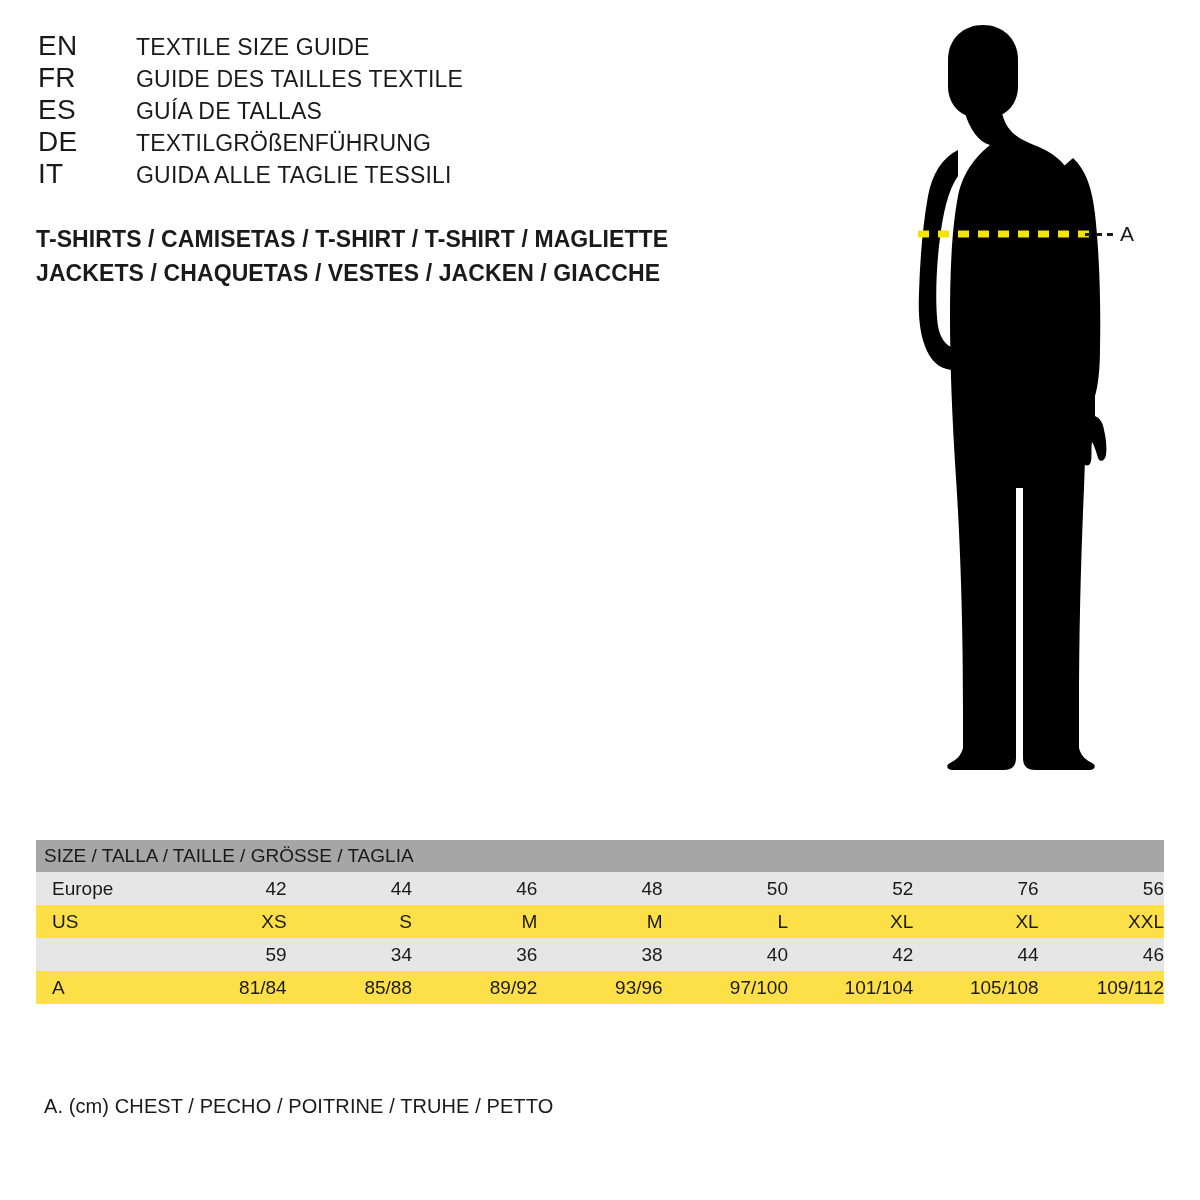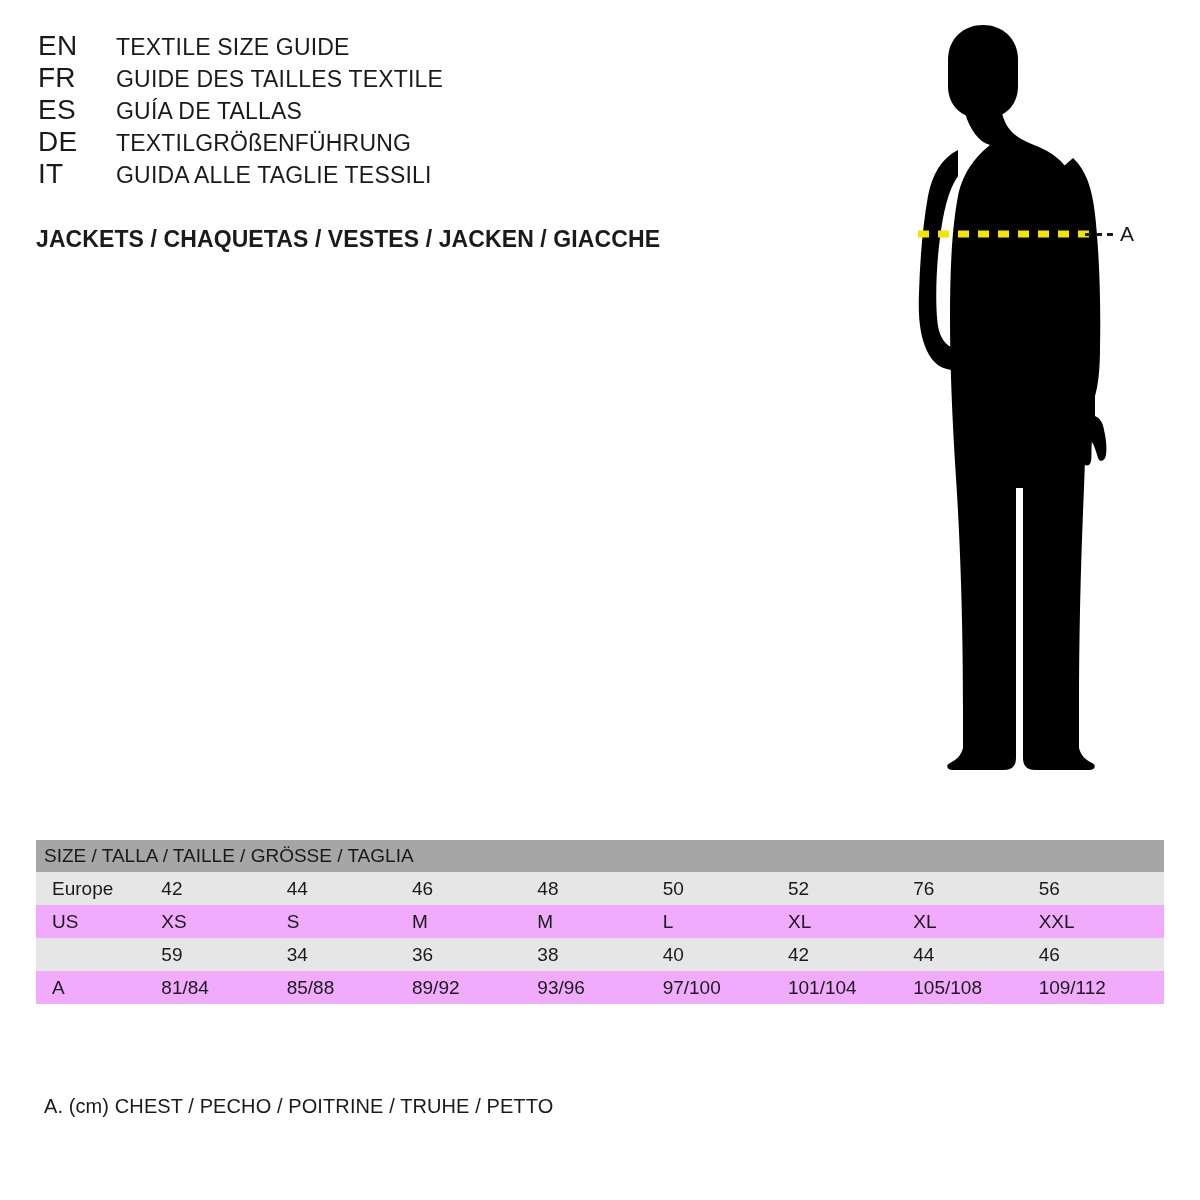--- a/index.html
+++ b/index.html
@@ -32,20 +32,21 @@
     width: 78px;
     font-size: 28px;
     font-weight: 400;
     letter-spacing: 0.2px;
   }
   .lang-title {
     font-size: 23px;
     font-weight: 400;
     letter-spacing: 0.2px;
     white-space: nowrap;
+    margin-left: 20px;
   }
 
   .category-block {
     position: absolute;
     left: 36px;
     top: 222px;
     width: 780px;
   }
   .category-line {
     font-size: 23px;
@@ -100,41 +101,41 @@
   table.size-table {
     border-collapse: collapse;
     width: 1128px;
     table-layout: fixed;
   }
   table.size-table td {
     font-size: 19px;
     font-weight: 400;
     padding: 0;
     height: 33px;
-    text-align: left;
+    text-align: right;
     vertical-align: middle;
     color: #1a1a1a;
   }
   table.size-table td.label {
     text-align: left;
     padding-left: 16px;
     width: 168px;
   }
   tr.band-title td {
     background: #a6a6a6;
     font-size: 19px;
     text-align: left;
     padding-left: 8px;
     height: 32px;
   }
   tr.shade td {
     background: #e6e6e6;
   }
   tr.plain td {
-    background: #f0abfc;
+    background: #fde047;
   }
   .footnote {
     position: absolute;
     left: 44px;
     top: 1095px;
     font-size: 20px;
     font-weight: 400;
     letter-spacing: 0.1px;
     white-space: nowrap;
   }
@@ -159,20 +160,21 @@
     <span class="lang-code">DE</span>
     <span class="lang-title">TEXTILGRÖßENFÜHRUNG</span>
   </div>
   <div class="lang-row">
     <span class="lang-code">IT</span>
     <span class="lang-title">GUIDA ALLE TAGLIE TESSILI</span>
   </div>
 </div>
 
 <div class="category-block">
+  <div class="category-line">T-SHIRTS / CAMISETAS / T-SHIRT / T-SHIRT / MAGLIETTE</div>
   <div class="category-line">JACKETS / CHAQUETAS / VESTES / JACKEN / GIACCHE</div>
 </div>
 
 <div class="figure-wrap">
   <svg width="340" height="770" viewBox="0 0 340 770">
 
     <path fill="#000000" d="M118 42 C118 20 134 7 153 7 C172 7 188 20 188 42 L188 68 C188 88 174 101 153 101 C132 101 118 88 118 68 Z"></path>
 
     <path fill="#000000" d="
       M135 95

